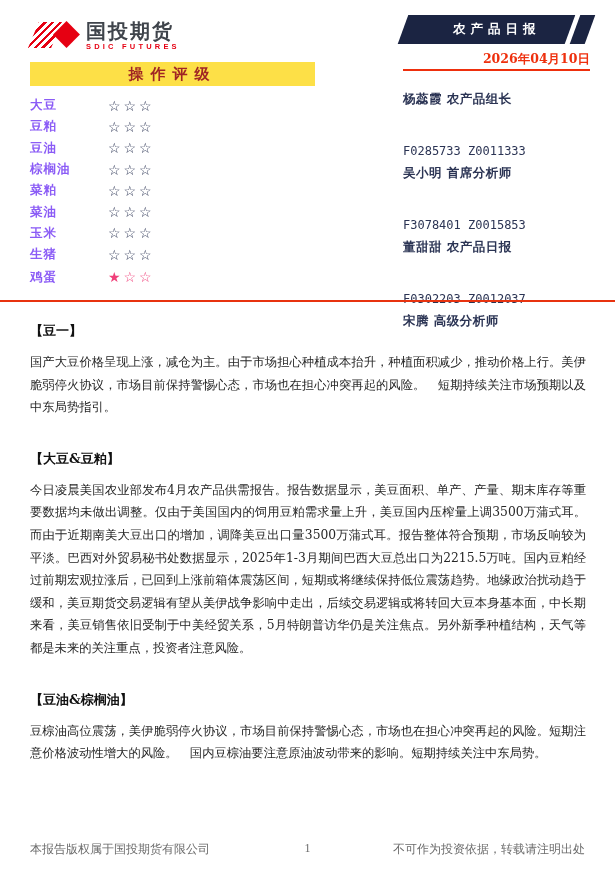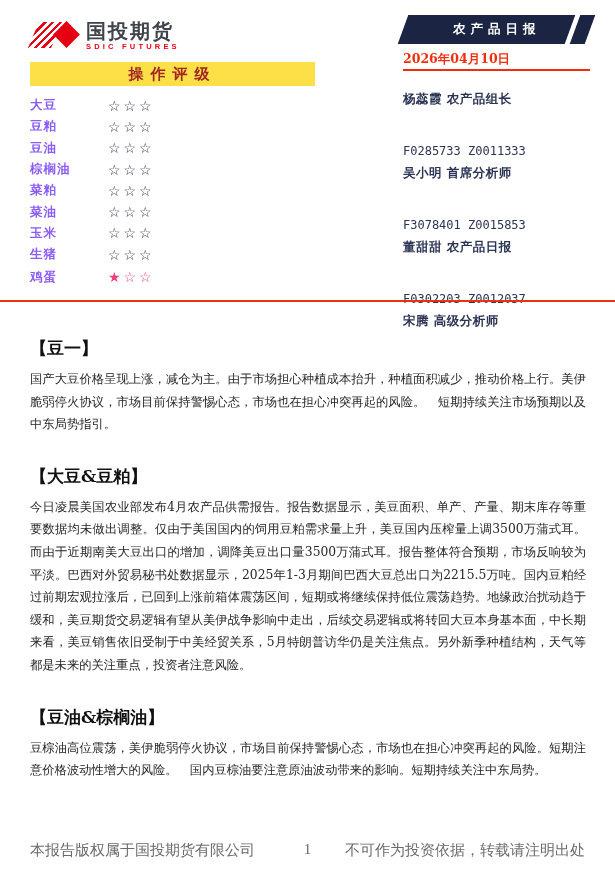--- a/index.html
+++ b/index.html
@@ -29,21 +29,21 @@
     position:absolute; left:403px; top:15px; width:187px; height:29px;
     background:#1b2442; transform:skewX(-20deg);
     display:flex; align-items:center; justify-content:center;
   }
   .banner-title {
     transform:skewX(20deg); color:#ffffff; font-weight:bold; font-size:12.5px;
     letter-spacing:5px; font-family:"DejaVu Serif", serif; white-space:nowrap;
   }
   .banner-slash { position:absolute; right:15px; top:0; bottom:0; width:5px; background:#ffffff; }
   .report-date {
-    position:absolute; left:403px; top:51px; width:187px; text-align:left;
+    position:absolute; left:403px; top:51px; width:187px; text-align:right;
     color:#ee2f0d; font-weight:bold; font-size:12.5px; font-family:"DejaVu Serif", serif;
   }
   .date-underline { position:absolute; left:403px; top:69px; width:187px; height:1.8px; background:#ee2f0d; }
 
   
   .ratings-panel { position:absolute; left:30px; top:62px; width:285px; }
   .ratings-title {
     height:24px; background:#fde047; color:#a02524; font-weight:bold;
     font-size:15px; letter-spacing:7px; text-align:center; line-height:24px;
   }
@@ -60,27 +60,27 @@
   .analyst-code { font-family:"DejaVu Sans Mono", monospace; font-size:12px; line-height:21px;margin-top:32px; }
   .contact { margin-top:8px; }
   .contact-phone, .contact-email { font-family:"DejaVu Sans Mono", monospace; font-size:12px; line-height:21px; }
   .contact-email { margin-top:1px; }
 
   .divider { position:absolute; left:0; top:300px; width:615px; height:2px; background:#e8330f; }
 
   
   .report-body { position:absolute; left:30px; top:322px; width:556px; }
   .section { margin-bottom:31px; }
-  .section-heading { font-size:17px; font-weight:600; color:#111111; line-height:18px; margin-bottom:11px;margin-top:17px; }
+  .section-heading { font-size:13px; font-weight:600; color:#111111; line-height:18px; margin-bottom:11px; }
   .section-text { font-size:12.3px; line-height:22.6px; color:#262626; text-align:justify; }
 
   
   .footer {
     position:absolute; left:30px; right:30px; top:841px; height:14px;
-    font-family:Liberation Serif, serif; font-size:15px; color:#6b6b6b;
+    font-family:Liberation Serif, serif; font-size:12px; color:#6b6b6b;
   }
   .footer-left { position:absolute; left:0; top:0; }
   .footer-page { position:absolute; left:0; right:0; text-align:center; top:0; }
   .footer-right { position:absolute; right:0; top:0; }
 </style>
 </head>
 <body>
 
 <div class="page">
 

